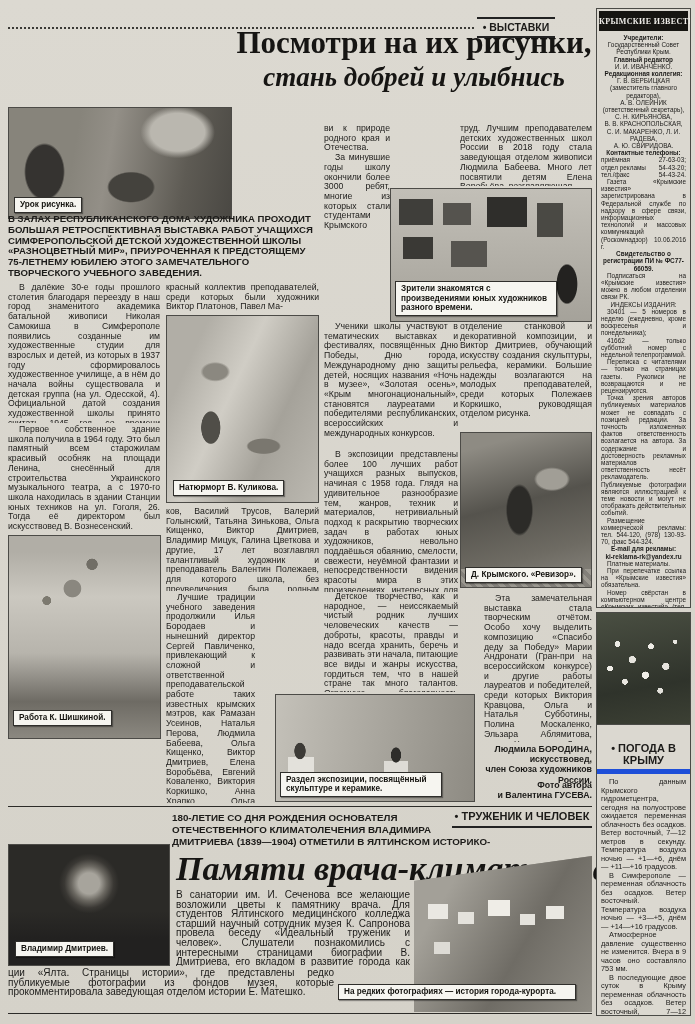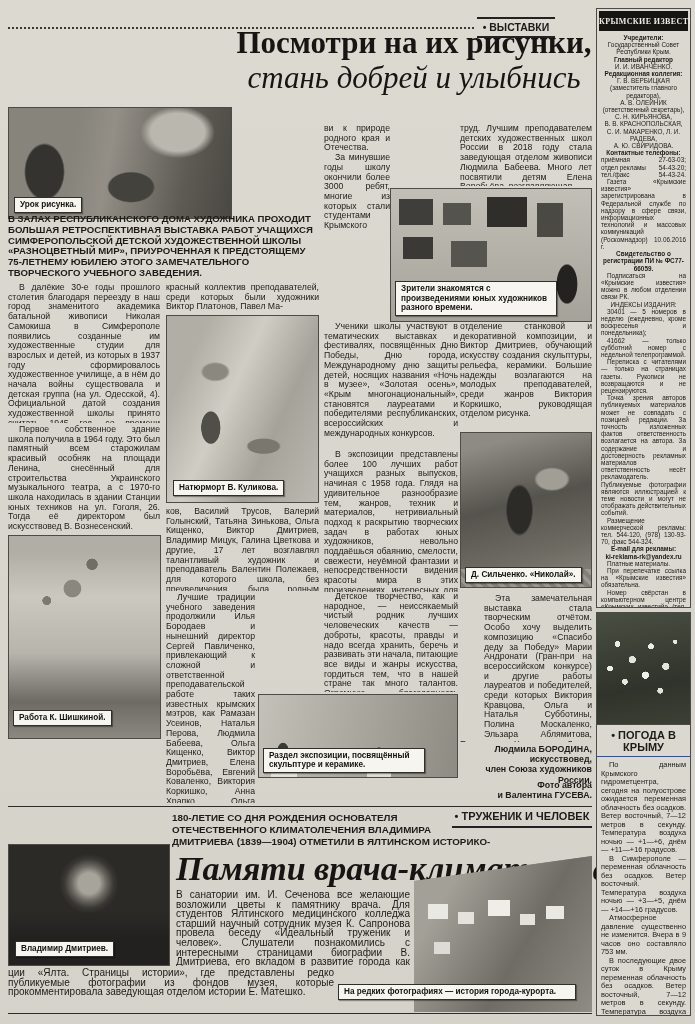--- a/index.html
+++ b/index.html
@@ -10,21 +10,21 @@
 
   
   .hdr{font-size:13px;font-weight:bold;letter-spacing:.2px;}
   .hdr-dots{border-bottom:2px dotted #3a3935;height:0;}
   .section-label{font-size:10.5px;font-weight:bold;text-align:center;
     border-top:2px solid #222;border-bottom:2px solid #222;padding:2px 0 3px;}
 
   
   .headline{text-align:center;font-family:"Liberation Serif",serif;color:#161513;}
   .hl1{font-size:31px;font-weight:bold;line-height:34px;white-space:nowrap;}
-  .hl2{font-size:31px;font-weight:normal;font-style:italic;line-height:35px;white-space:nowrap;}
+  .hl2{font-size:27px;font-weight:bold;font-style:italic;line-height:35px;white-space:nowrap;}
   .lede{font-size:9.6px;font-weight:bold;line-height:10.8px;text-align:left;}
 
   
   .bp{overflow:hidden;}
   .pp{margin:0;font-size:8.7px;line-height:9.7px;text-align:justify;text-indent:11px;}
   .ni{text-indent:0;}
   .shim{display:block;}
   .fr{float:right;}
   .fl{float:left;}
 
@@ -111,21 +111,21 @@
   .sb-logo{background:#161511;color:#efede8;font-family:"Liberation Serif",serif;
     font-weight:bold;font-size:8px;letter-spacing:.4px;text-align:center;
     padding:6px 0 5px;margin:-1px -2px 3px;white-space:nowrap;}
   .mh{margin:0;font-size:6.4px;line-height:7.2px;}
   .mh.b{font-weight:bold;text-align:center;}
   .mh.c{text-align:center;}
   .mh.bc{font-weight:bold;text-align:center;}
   .mh.j{text-align:justify;text-indent:6px;}
   .tel{display:flex;justify-content:space-between;}
   .weather-title{font-size:11px;font-weight:bold;text-align:center;padding:4px 0 3px;
-    border-bottom:1px solid #1d4ed8;margin-bottom:3px;}
+    border-bottom:5px solid #1d4ed8;margin-bottom:3px;margin-top:13px;}
   .wp{margin:0;font-size:7.4px;line-height:8.5px;text-align:justify;text-indent:8px;}
 </style>
 </head>
 <body>
 
 <div class="page">
 
   <div class="abs hdr-dots" style="left:8px;top:27px;width:466px"></div>
   <div class="abs section-label" style="left:477px;top:17px;width:78px">• ВЫСТАВКИ</div>
 
@@ -180,42 +180,42 @@
   </div>
 
   <div class="abs photo ph-wall" style="left:390px;top:188px;width:202px;height:134px">
     <span class="cap" style="left:4px;bottom:5px;width:150px">Зрители знакомятся с произведениями юных художников разного времени.</span>
   </div>
 
   <div class="abs bp" style="left:460px;top:124px;width:132px;height:62px">
     <p class="pp ni">труд. Лучшим преподавателем детских художественных школ России в 2018 году стала заведующая отделом живописи Людмила Бабеева. Много лет посвятили детям Елена Воробьёва, возглавляющая</p>
   </div>
   <div class="abs bp" style="left:460px;top:322px;width:132px;height:108px">
-    <p class="pp ni">отделение станковой и декоративной композиции, и Виктор Дмитриев, обучающий искусству создания скульптуры, рельефа, керамики. Большие надежды возлагаются на молодых преподавателей, среди жанров Виктория Коркишко, руководящая отделом рисунка.</p>
+    <p class="pp ni">отделение станковой и декоративной композиции, и Виктор Дмитриев, обучающий искусству создания скульптуры, рельефа, керамики. Большие надежды возлагаются на молодых преподавателей, среди которых Полежаев Коркишко, руководящая отделом рисунка.</p>
   </div>
   <div class="abs photo ph-revizor" style="left:460px;top:432px;width:132px;height:156px">
-    <span class="cap" style="left:4px;bottom:4px">Д. Сильченко. «Николай».</span>
+    <span class="cap" style="left:4px;bottom:4px">Д. Крымского. «Ревизор».</span>
   </div>
   <div class="abs bp" style="left:460px;top:594px;width:132px;height:148px">
     <span class="shim fl" style="width:24px;height:70px;margin-top:74px"></span>
     <p class="pp">Эта замечательная выставка стала творческим отчётом. Особо хочу выделить композицию «Спасибо деду за Победу» Марии Андронати (Гран-при на всероссийском конкурсе) и другие работы лауреатов и победителей, среди которых Виктория Кравцова, Ольга и Наталья Субботины, Полина Москаленко, Эльзара Аблямитова, Елизавета Чикалова, Диана Кайзер, Анастасия Лемяскина, Денис Плескачёв и многие, многие другие талантливые дети.</p>
   </div>
   <div class="abs" style="left:460px;top:744px;width:132px">
 
   <p class="by">Людмила БОРОДИНА,</p>
       <p class="by">искусствовед,</p>
       <p class="by">член Союза художников России.</p>
     </div>
   <div class="abs credit" style="left:460px;top:780px;width:132px">
 
   <p class="by">Фото автора</p>
       <p class="by">и Валентина ГУСЕВА.</p>
     </div>
 
-  <div class="abs photo ph-sculpt" style="left:258px;top:694px;width:200px;height:84px">
+  <div class="abs photo ph-sculpt" style="left:275px;top:694px;width:200px;height:108px">
     <span class="cap" style="left:4px;bottom:4px;width:150px">Раздел экспозиции, посвящённый скульптуре и керамике.</span>
   </div>
 
   <div class="abs rule" style="left:8px;top:806px;width:584px"></div>
 
   <div class="abs kicker" style="left:172px;top:812px;width:322px;height:38px;overflow:hidden">180-ЛЕТИЕ СО ДНЯ РОЖДЕНИЯ ОСНОВАТЕЛЯ ОТЕЧЕСТВЕННОГО КЛИМАТОЛЕЧЕНИЯ ВЛАДИМИРА ДМИТРИЕВА (1839—1904) ОТМЕТИЛИ В ЯЛТИНСКОМ ИСТОРИКО-ЛИТЕРАТУРНОМ МУЗЕЕ.</div>
   <div class="abs truzh" style="left:452px;top:810px;width:140px">• ТРУЖЕНИК И ЧЕЛОВЕК</div>
   <div class="abs m-head" style="left:176px;top:850px;width:412px">Памяти врача-климатолога</div>
 
   <div class="abs photo ph-portrait" style="left:8px;top:844px;width:162px;height:122px">

